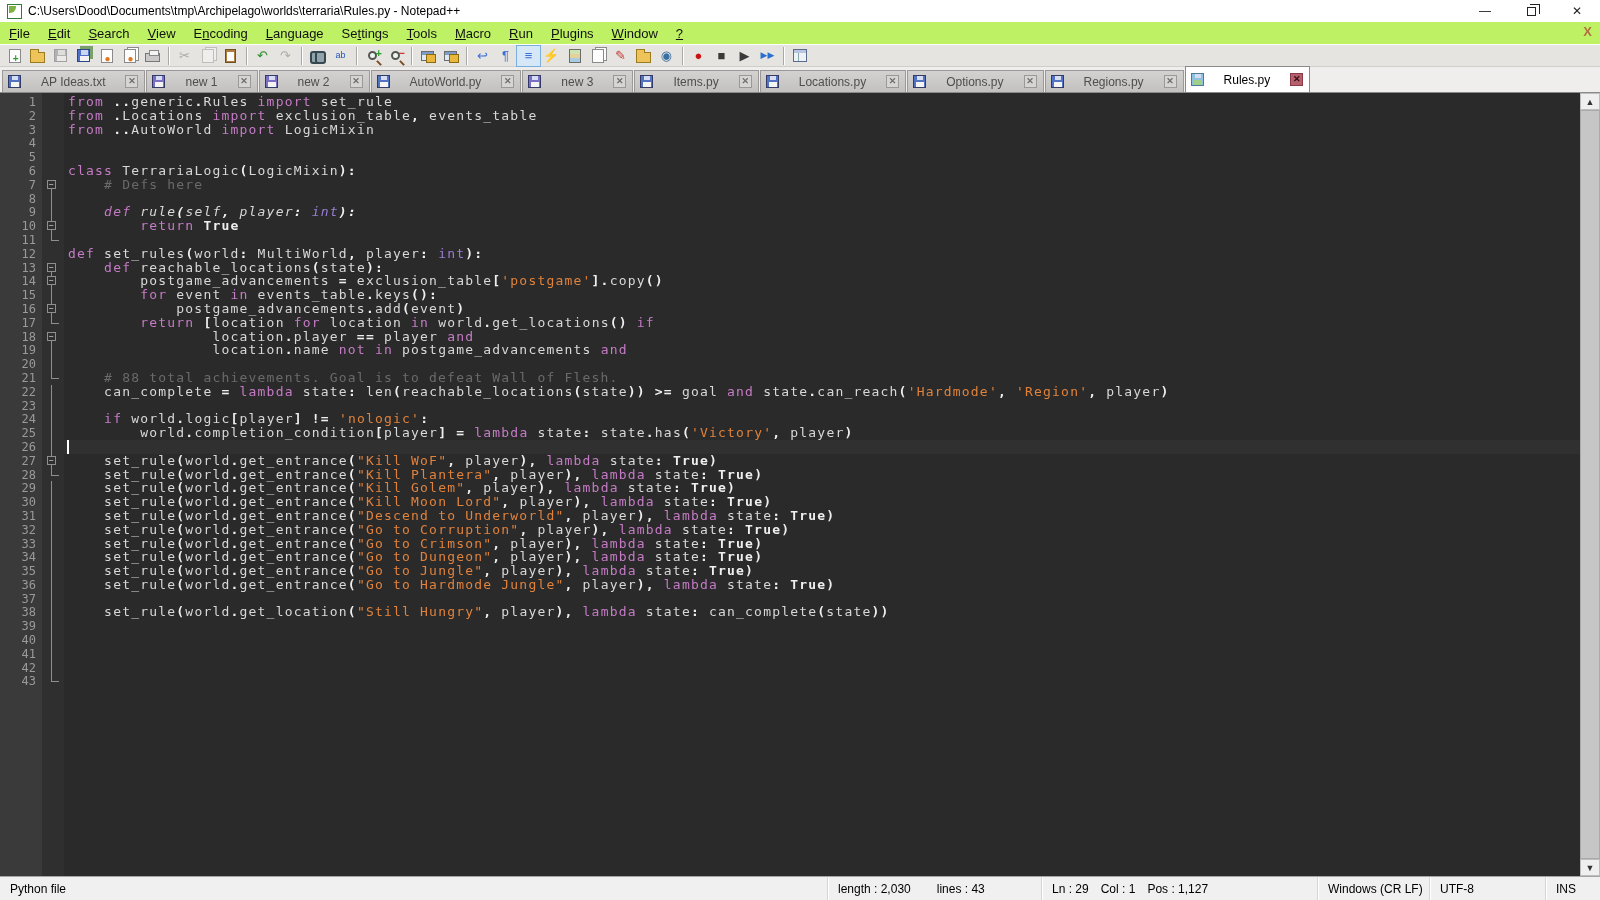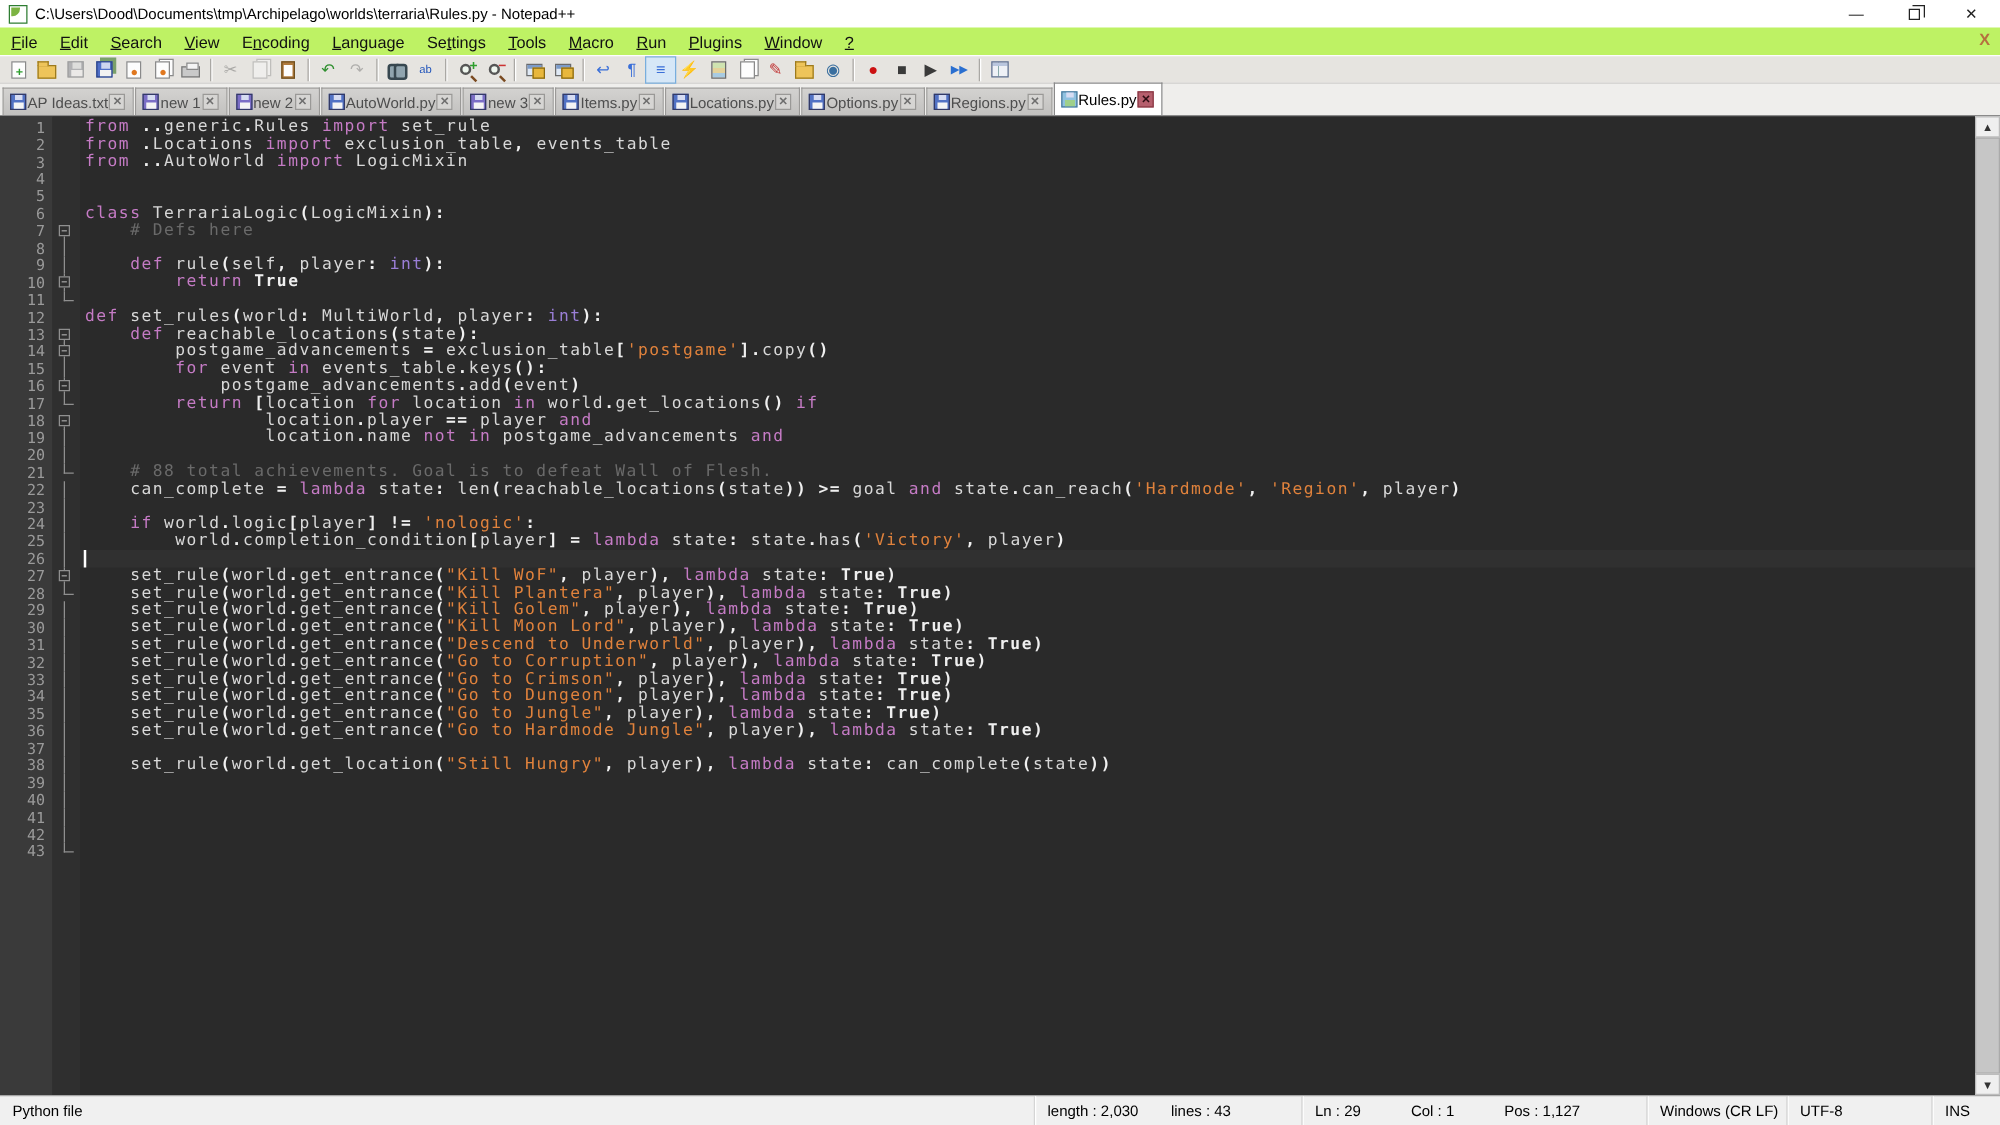--- a/index.html
+++ b/index.html
@@ -67,21 +67,21 @@
          background:linear-gradient(#cfe3b0 0 34%, #e4d29a 34% 67%, #a8cbe2 67% 100%); }
   .shape-form { width:14px; height:13px; border:1px solid #5a6b8a; background:
          linear-gradient(#b9c6de 0 3px, transparent 3px),
          linear-gradient(to right, transparent 0 4px, #8aa 4px 5px, transparent 5px),
          #eef1f6; }
   .glyph { line-height:1; }
 
   
   .tabbar { height:26px; background:#efeeec; display:flex; align-items:flex-end; flex:0 0 auto;
             padding-left:2px; border-top:1px solid #cfcecb; }
-  .tab { height:22px; display:flex; align-items:center; gap:1px; padding:0 6px 0 5px;
+  .tab { height:22px; display:flex; align-items:center; gap:20px; padding:0 6px 0 5px;
          background:linear-gradient(#d3d2d0,#c2c1bf); border:1px solid #9a9997; border-bottom:none;
          margin-right:1px; font-size:12px; color:#4e4e4e; white-space:nowrap; }
   .tab.active { height:26px; background:#ffffff; color:#000; border-color:#8a8a8a; position:relative; z-index:2; }
   .tab-floppy { width:13px; height:13px; position:relative; flex:0 0 auto; border:1px solid #333a66; }
   .tab-floppy::before { content:""; position:absolute; left:3px; top:0; width:6px; height:4px; background:#d6dcf2; }
   .tab-floppy::after { content:""; position:absolute; left:2px; bottom:0; width:8px; height:5px; background:#f4f4f4; }
   .tab-floppy.blue { background:#5272c4; }
   .tab-floppy.violet { background:#7b6ec6; }
   .tab-floppy.activeic { background:#8fc1e0; border-color:#4a7a9c; }
   .tab-floppy.activeic::after { background:#9fd08a; }
@@ -123,21 +123,21 @@
               font-size:9px; display:flex; align-items:center; justify-content:center; }
   .vs-thumb { flex:1 1 auto; background:#c6c6c6; border:1px solid #aaa; }
 
   
   .statusbar { height:24px; background:#f0f0f0; border-top:1px solid #a5a5a5; display:flex;
                align-items:center; font-size:12px; color:#000; flex:0 0 auto; }
   .sb-sec { height:100%; display:flex; align-items:center; padding:0 10px;
             border-left:1px solid #d5d5d5; box-shadow:inset 1px 0 0 #ffffff; white-space:nowrap; }
   .sb-doc { flex:1 1 auto; border-left:none; box-shadow:none; }
   .sb-len { width:214px; gap:26px; }
-  .sb-pos { width:276px; gap:40px; }
+  .sb-pos { width:276px; gap:12px; }
   .sb-eol { width:112px; }
   .sb-enc { width:116px; }
   .sb-ins { width:38px; }
   .sb-grip { width:17px; height:100%; }
 </style>
 </head>
 <body>
 
 <div id="app">
 
@@ -523,21 +523,21 @@
     <div class="code-area" id="code">
         <div class="code-scroll gutter-inner">
           <div class="code-line" style="padding-left: 4px;"><span class="tk-k">from</span><span class="tk-d"> </span><span class="tk-o">..</span><span class="tk-d">generic</span><span class="tk-o">.</span><span class="tk-d">Rules</span><span class="tk-d"> </span><span class="tk-k">import</span><span class="tk-d"> set_rule</span></div>
           <div class="code-line" style="padding-left: 4px;"><span class="tk-k">from</span><span class="tk-d"> </span><span class="tk-o">.</span><span class="tk-d">Locations</span><span class="tk-d"> </span><span class="tk-k">import</span><span class="tk-d"> exclusion_table</span><span class="tk-o">,</span><span class="tk-d"> events_table</span></div>
           <div class="code-line" style="padding-left: 4px;"><span class="tk-k">from</span><span class="tk-d"> </span><span class="tk-o">..</span><span class="tk-d">AutoWorld</span><span class="tk-d"> </span><span class="tk-k">import</span><span class="tk-d"> LogicMixin</span></div>
           <div class="code-line" style="padding-left: 4px;"></div>
           <div class="code-line" style="padding-left: 4px;"></div>
           <div class="code-line" style="padding-left: 4px;"><span class="tk-k">class</span><span class="tk-d"> TerrariaLogic</span><span class="tk-o">(</span><span class="tk-d">LogicMixin</span><span class="tk-o">):</span></div>
           <div class="code-line" style="padding-left: 4px;"><span class="tk-c">    # Defs here</span></div>
           <div class="code-line" style="padding-left: 4px;"></div>
-          <div class="code-line" style="padding-left: 4px;"><span class="tk-d">    </span><span class="tk-k">def</span><span class="tk-d"> rule</span><span class="tk-o">(</span><span class="tk-d">self</span><span class="tk-o">,</span><span class="tk-d"> player</span><span class="tk-o">:</span><span class="tk-d"> </span><span class="tk-b">int</span><span class="tk-o">):</span></div>
+          <div class="code-line" style="padding-left: 4px; font-style: italic;"><span class="tk-d">    </span><span class="tk-k">def</span><span class="tk-d"> rule</span><span class="tk-o">(</span><span class="tk-d">self</span><span class="tk-o">,</span><span class="tk-d"> player</span><span class="tk-o">:</span><span class="tk-d"> </span><span class="tk-b">int</span><span class="tk-o">):</span></div>
           <div class="code-line" style="padding-left: 4px;"><span class="tk-d">        </span><span class="tk-k">return</span><span class="tk-d"> </span><span class="tk-o">True</span></div>
           <div class="code-line" style="padding-left: 4px;"></div>
           <div class="code-line" style="padding-left: 4px;"><span class="tk-k">def</span><span class="tk-d"> set_rules</span><span class="tk-o">(</span><span class="tk-d">world</span><span class="tk-o">:</span><span class="tk-d"> MultiWorld</span><span class="tk-o">,</span><span class="tk-d"> player</span><span class="tk-o">:</span><span class="tk-d"> </span><span class="tk-b">int</span><span class="tk-o">):</span></div>
           <div class="code-line" style="padding-left: 4px;"><span class="tk-d">    </span><span class="tk-k">def</span><span class="tk-d"> reachable_locations</span><span class="tk-o">(</span><span class="tk-d">state</span><span class="tk-o">):</span></div>
           <div class="code-line" style="padding-left: 4px;"><span class="tk-d">        postgame_advancements </span><span class="tk-o">=</span><span class="tk-d"> exclusion_table</span><span class="tk-o">[</span><span class="tk-s">'postgame'</span><span class="tk-o">].</span><span class="tk-d">copy</span><span class="tk-o">()</span></div>
           <div class="code-line" style="padding-left: 4px;"><span class="tk-d">        </span><span class="tk-k">for</span><span class="tk-d"> event </span><span class="tk-k">in</span><span class="tk-d"> events_table</span><span class="tk-o">.</span><span class="tk-d">keys</span><span class="tk-o">():</span></div>
           <div class="code-line" style="padding-left: 4px;"><span class="tk-d">            postgame_advancements</span><span class="tk-o">.</span><span class="tk-d">add</span><span class="tk-o">(</span><span class="tk-d">event</span><span class="tk-o">)</span></div>
           <div class="code-line" style="padding-left: 4px;"><span class="tk-d">        </span><span class="tk-k">return</span><span class="tk-d"> </span><span class="tk-o">[</span><span class="tk-d">location </span><span class="tk-k">for</span><span class="tk-d"> location </span><span class="tk-k">in</span><span class="tk-d"> world</span><span class="tk-o">.</span><span class="tk-d">get_locations</span><span class="tk-o">()</span><span class="tk-d"> </span><span class="tk-k">if</span></div>
           <div class="code-line" style="padding-left: 4px;"><span class="tk-d">                location</span><span class="tk-o">.</span><span class="tk-d">player </span><span class="tk-o">==</span><span class="tk-d"> player </span><span class="tk-k">and</span></div>
           <div class="code-line" style="padding-left: 4px;"><span class="tk-d">                location</span><span class="tk-o">.</span><span class="tk-d">name </span><span class="tk-k">not</span><span class="tk-d"> </span><span class="tk-k">in</span><span class="tk-d"> postgame_advancements </span><span class="tk-k">and</span></div>

